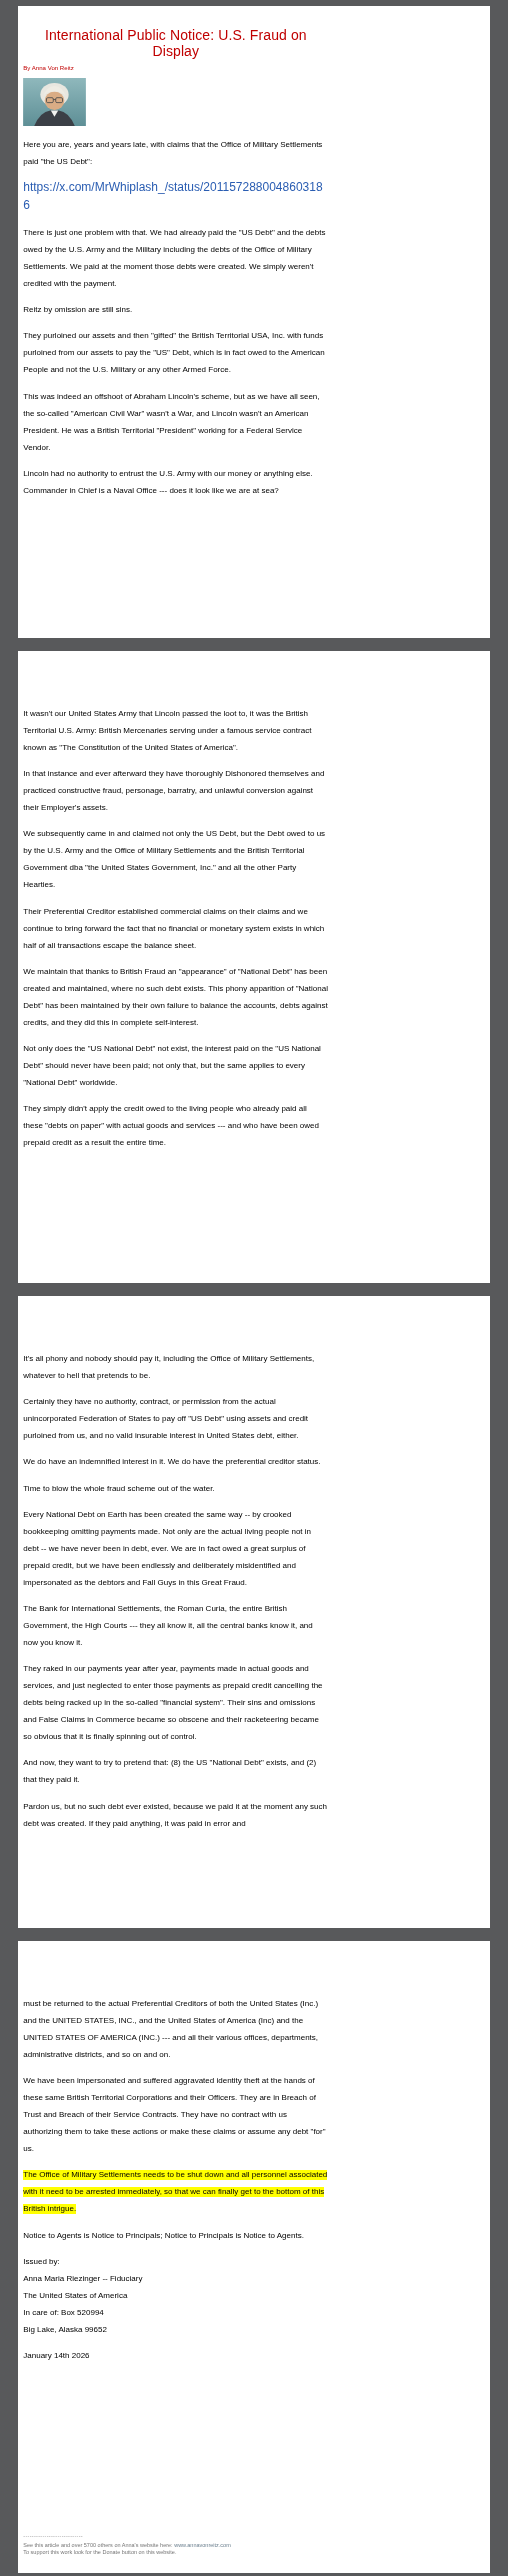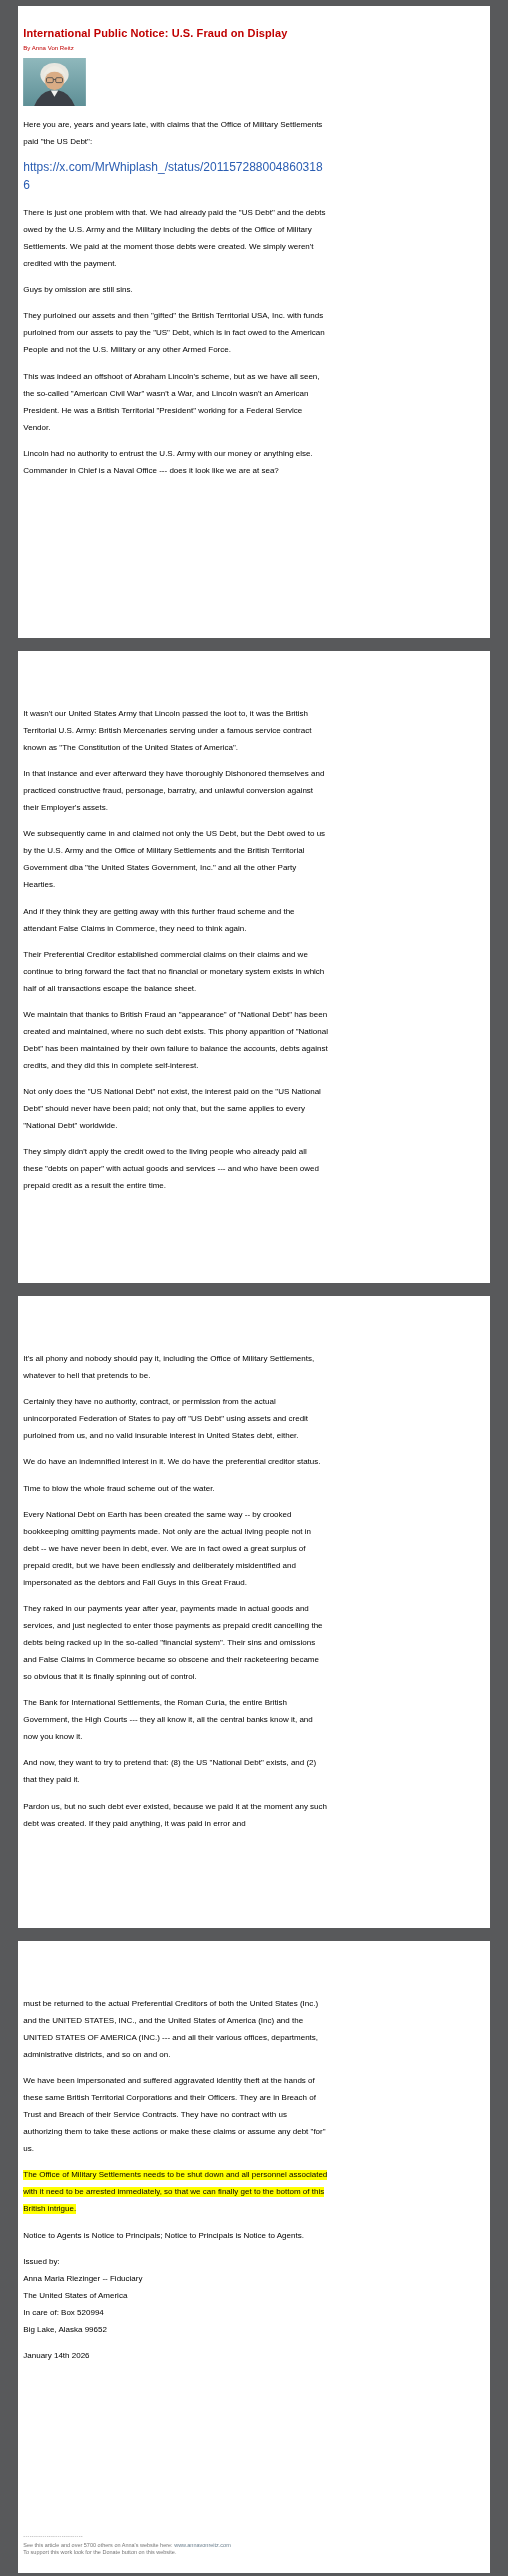--- a/index.html
+++ b/index.html
@@ -24,25 +24,26 @@
     box-sizing: border-box;
     position: relative;
     padding: 54px 0 0 4.9px;
     margin: 0 0 13px 0;
     overflow: hidden;
   }
   .page.first { padding-top: 21px; }
   .page:last-child { margin-bottom: 7px; }
   .content { width: 305px; }
   .title {
-    font-size: 11px;
-    font-weight: bold;
+    font-size: 14px;
+    font-weight: normal;
     color: var(--title-color, #c00000);
     margin: 0 0 4.9px 0;
     letter-spacing: 0.1px;
+    text-align: center;
   }
   .byline {
     font-size: 6.1px;
     color: var(--title-color, #c00000);
     margin: 0 0 6.8px 0;
   }
   .photo {
     width: 63px;
     height: 48px;
     margin: 0 0 9.8px 0;
@@ -113,47 +114,46 @@
               <path d="M33 29 Q38 14 51 13 Q64 14 69 29 Q64 22 51 22 Q38 22 33 29 Z" fill="#efece4"></path>
               <rect x="38" y="32" width="11" height="8" rx="2" fill="none" stroke="#4a4a4a" stroke-width="1.4"></rect>
               <rect x="53" y="32" width="11" height="8" rx="2" fill="none" stroke="#4a4a4a" stroke-width="1.4"></rect>
               <line x1="49" y1="35" x2="53" y2="35" stroke="#4a4a4a" stroke-width="1.4"></line>
               <path d="M18 78 Q28 55 44 53 L58 53 Q74 55 84 78 Z" fill="#3b3f46"></path>
               <path d="M45 53 L51 63 L57 53 Z" fill="#f2f2f0"></path>
             </svg></div>
           <p>Here you are, years and years late, with claims that the Office of Military Settlements paid "the US Debt":</p>
           <p class="linkp"><a class="xlink" href="#">https://x.com/MrWhiplash_/status/2011572880048603186</a></p>
           <p>There is just one problem with that.  We had already paid the "US Debt" and the debts owed by the U.S. Army and the Military including the debts of the Office of Military Settlements.  We paid at the moment those debts were created. We simply weren't credited with the payment.</p>
-          <p>Guys by omission are still sins.</p>
+          <p>Reitz by omission are still sins.</p>
           <p>They purloined our assets and then "gifted" the British Territorial USA, Inc. with funds purloined from our assets to pay the "US" Debt, which is in fact owed to the American People and not the U.S. Military or any other Armed Force.</p>
           <p>This was indeed an offshoot of Abraham Lincoln's scheme, but as we have all seen, the so-called "American Civil War" wasn't a War, and Lincoln wasn't an American President.  He was a British Territorial "President" working for a Federal Service Vendor.</p>
           <p>Lincoln had no authority to entrust the U.S. Army with our money or anything else.  Commander in Chief is a Naval Office ---  does it look like we are at sea?</p>
         </div>
       </div>
       <div class="page">
         <div class="content">
           <p>It wasn't our United States Army that Lincoln passed the loot to, it was the British Territorial U.S. Army: British Mercenaries serving under a famous service contract known as "The Constitution of the United States of America".</p>
           <p>In that instance and ever afterward they have thoroughly Dishonored themselves and practiced constructive fraud, personage, barratry, and unlawful conversion against their Employer's assets.</p>
           <p>We subsequently came in and claimed not only the US Debt, but the Debt owed to us by the U.S. Army and the Office of Military Settlements and the British Territorial Government dba "the United States Government, Inc." and all the other Party Hearties.</p>
-          <p>And if they think they are getting away with this further fraud scheme and the attendant False Claims in Commerce, they need to think again.</p>
           <p>Their Preferential Creditor established commercial claims on their claims and we continue to bring forward the fact that no financial or monetary system exists in which half of all transactions escape the balance sheet.</p>
           <p>We maintain that thanks to British Fraud an "appearance" of "National Debt" has been created and maintained, where no such debt exists.  This phony apparition of "National Debt" has been maintained by their own failure to balance the accounts, debts against credits, and they did this in complete self-interest.</p>
           <p>Not only does the "US National Debt" not exist, the interest paid on the "US National Debt" should never have been paid; not only that, but the same applies to every "National Debt" worldwide.</p>
           <p>They simply didn't apply the credit owed to the living people who already paid all these "debts on paper" with actual goods and services --- and who have been owed prepaid credit as a result the entire time.</p>
         </div>
       </div>
       <div class="page">
         <div class="content">
           <p>It's all phony and nobody should pay it, including the Office of Military Settlements, whatever to hell that pretends to be.</p>
           <p>Certainly they have no authority, contract, or permission from the actual unincorporated Federation of States to pay off "US Debt" using assets and credit purloined from us, and no valid insurable interest in United States debt, either.</p>
           <p>We do have an indemnified interest in it.  We do have the preferential creditor status.</p>
           <p>Time to blow the whole fraud scheme out of the water.</p>
           <p>Every National Debt on Earth has been created the same way -- by crooked bookkeeping omitting payments made.  Not only are the actual living people not in debt -- we have never been in debt, ever.  We are in fact owed a great surplus of prepaid credit, but we have been endlessly and deliberately misidentified and impersonated as the debtors and Fall Guys in this Great Fraud.</p>
+          <p>The Bank for International Settlements, the Roman Curia, the entire British Government, the High Courts --- they all know it, all the central banks know it, and now you know it.</p>
           <p>They raked in our payments year after year, payments made in actual goods and services, and just neglected to enter those payments as prepaid credit cancelling the debts being racked up in the so-called "financial system".  Their sins and omissions and False Claims in Commerce became so obscene and their racketeering became so obvious that it is finally spinning out of control.</p>
-          <p>The Bank for International Settlements, the Roman Curia, the entire British Government, the High Courts --- they all know it, all the central banks know it, and now you know it.</p>
           <p>And now, they want to try to pretend that: (8) the US "National Debt" exists, and (2) that they paid it.</p>
           <p>Pardon us, but no such debt ever existed, because we paid it at the moment any such debt was created.  If they paid anything, it was paid in error and</p>
         </div>
       </div>
       <div class="page">
         <div class="content">
           <p>must be returned to the actual Preferential Creditors of both the United States (Inc.) and the UNITED STATES, INC., and the United States of America (Inc) and the UNITED STATES OF AMERICA (INC.) --- and all their various offices, departments, administrative districts, and so on and on.</p>
           <p>We have been impersonated and suffered aggravated identity theft at the hands of these same British Territorial Corporations and their Officers.  They are in Breach of Trust and Breach of their Service Contracts. They have no contract with us authorizing them to take these actions or make these claims or assume any debt "for" us.</p>
           <p><span class="hl">The Office of Military Settlements needs to be shut down and all personnel associated with it need to be arrested immediately, so that we can finally get to the bottom of this British intrigue.</span></p>
           <p>Notice to Agents is Notice to Principals; Notice to Principals is Notice to Agents.</p>

